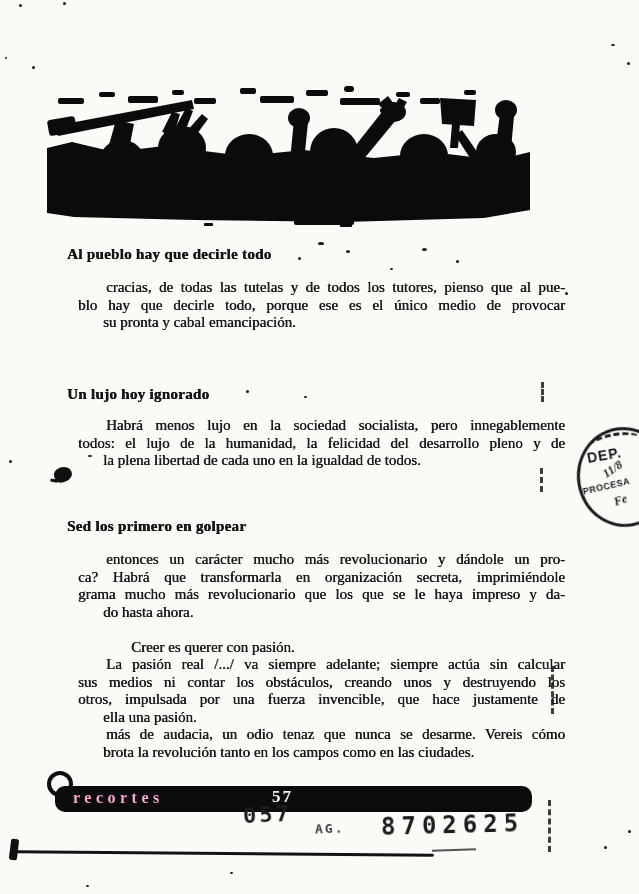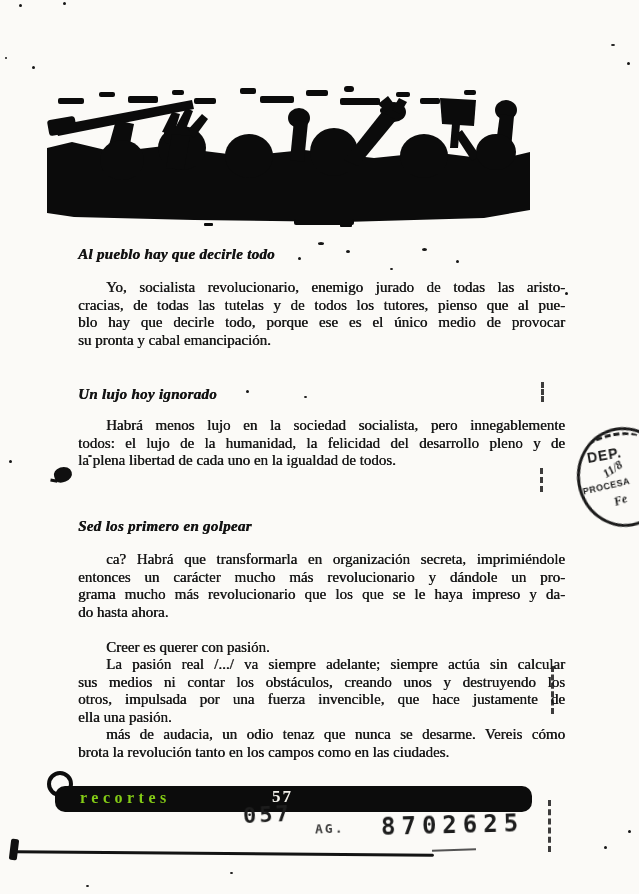--- a/index.html
+++ b/index.html
@@ -4,47 +4,45 @@
 <style>
   html,body{margin:0;padding:0;}
   body{
     width:639px;height:894px;position:relative;overflow:hidden;
     background:#fbfaf7;
     font-family:"Liberation Serif", serif;
     color:#171717;
   }
   
   .heading{
-    position:absolute;left:78px;font-size:15px;font-weight:700;
+    position:absolute;left:67px;font-size:15px;font-weight:700;
     letter-spacing:.3px;color:#141414;
     text-shadow:.45px 0 0 currentColor;
     filter:blur(.2px);
-    font-style:italic;
   }
   .para{
     position:absolute;left:78px;width:487px;
     font-size:15px;line-height:17.5px;color:#191919;
     text-shadow:.4px 0 0 currentColor;
     filter:blur(.2px);
   }
   .para .line{text-align:justify;text-align-last:justify;}
-  .para .line:last-child{text-align-last:left;}
+  .para .line:last-child{text-align-last:left;margin-left:25px;}
   .para .line:first-child{text-indent:28px;}
   
   .illustration{position:absolute;left:44px;top:86px;width:488px;height:142px;}
   
   .bar{
     position:absolute;left:55px;top:786px;width:477px;height:26px;
     background:#0c0c0c;border-radius:10px;
   }
   .bar-label{
-    position:absolute;left:18px;top:3px;color:#84cc16;
+    position:absolute;left:18px;top:3px;color:#f9a8d4;
     font-size:16px;font-weight:700;letter-spacing:4.5px;
     filter:blur(.3px);
-    margin-left:7px;
   }
   .bar-num{
     position:absolute;left:217px;top:1px;color:#f2f0ea;
     font-size:17px;font-weight:700;letter-spacing:2px;
     filter:blur(.3px);
   }
   .stampnum{
     position:absolute;font-family:"DejaVu Sans Mono", monospace;
     font-weight:700;color:#1d1d1d;filter:blur(.3px);
   }
@@ -138,39 +136,38 @@
     <ellipse cx="452" cy="66" rx="20" ry="18"></ellipse>
 
     <rect x="160" y="137" width="9" height="3" rx="1"></rect>
       <rect x="296" y="138" width="12" height="3" rx="1"></rect>
     <rect x="250" y="133" width="60" height="6" rx="2"></rect>
   </g>
 </svg>
 
 <div class="heading" style="top:246px;">Al pueblo hay que decirle todo</div>
 <div class="para" style="top:279px;">
-    <div class="line">Yo, socialista revolucionario, enemigo jurado de todas las aristo-</div>
     <div class="line">cracias, de todas las tutelas y de todos los tutores, pienso que al pue-</div>
     <div class="line">blo hay que decirle todo, porque ese es el único medio de provocar</div>
     <div class="line">su pronta y cabal emancipación.</div>
   </div>
 
 <div class="heading" style="top:386px;">Un lujo hoy ignorado</div>
 <div class="para" style="top:417px;">
     <div class="line">Habrá menos lujo en la sociedad socialista, pero innegablemente</div>
     <div class="line">todos: el lujo de la humanidad, la felicidad del desarrollo pleno y de</div>
     <div class="line">la plena libertad de cada uno en la igualdad de todos.</div>
   </div>
 
 <div class="blob"></div>
 
 <div class="heading" style="top:518px;">Sed los primero en golpear</div>
 <div class="para" style="top:551px;">
+    <div class="line">entonces un carácter mucho más revolucionario y dándole un pro-</div>
     <div class="line">ca? Habrá que transformarla en organización secreta, imprimiéndole</div>
-    <div class="line">entonces un carácter mucho más revolucionario y dándole un pro-</div>
     <div class="line">grama mucho más revolucionario que los que se le haya impreso y da-</div>
     <div class="line">do hasta ahora.</div>
   </div>
 <div class="para" style="top:638.5px;">
     <div class="line">Creer es querer con pasión.</div>
   </div>
 <div class="para" style="top:656px;">
     <div class="line">La pasión real /.../ va siempre adelante; siempre actúa sin calcular</div>
     <div class="line">sus medios ni contar los obstáculos, creando unos y destruyendo los</div>
     <div class="line">otros, impulsada por una fuerza invencible, que hace justamente de</div>

